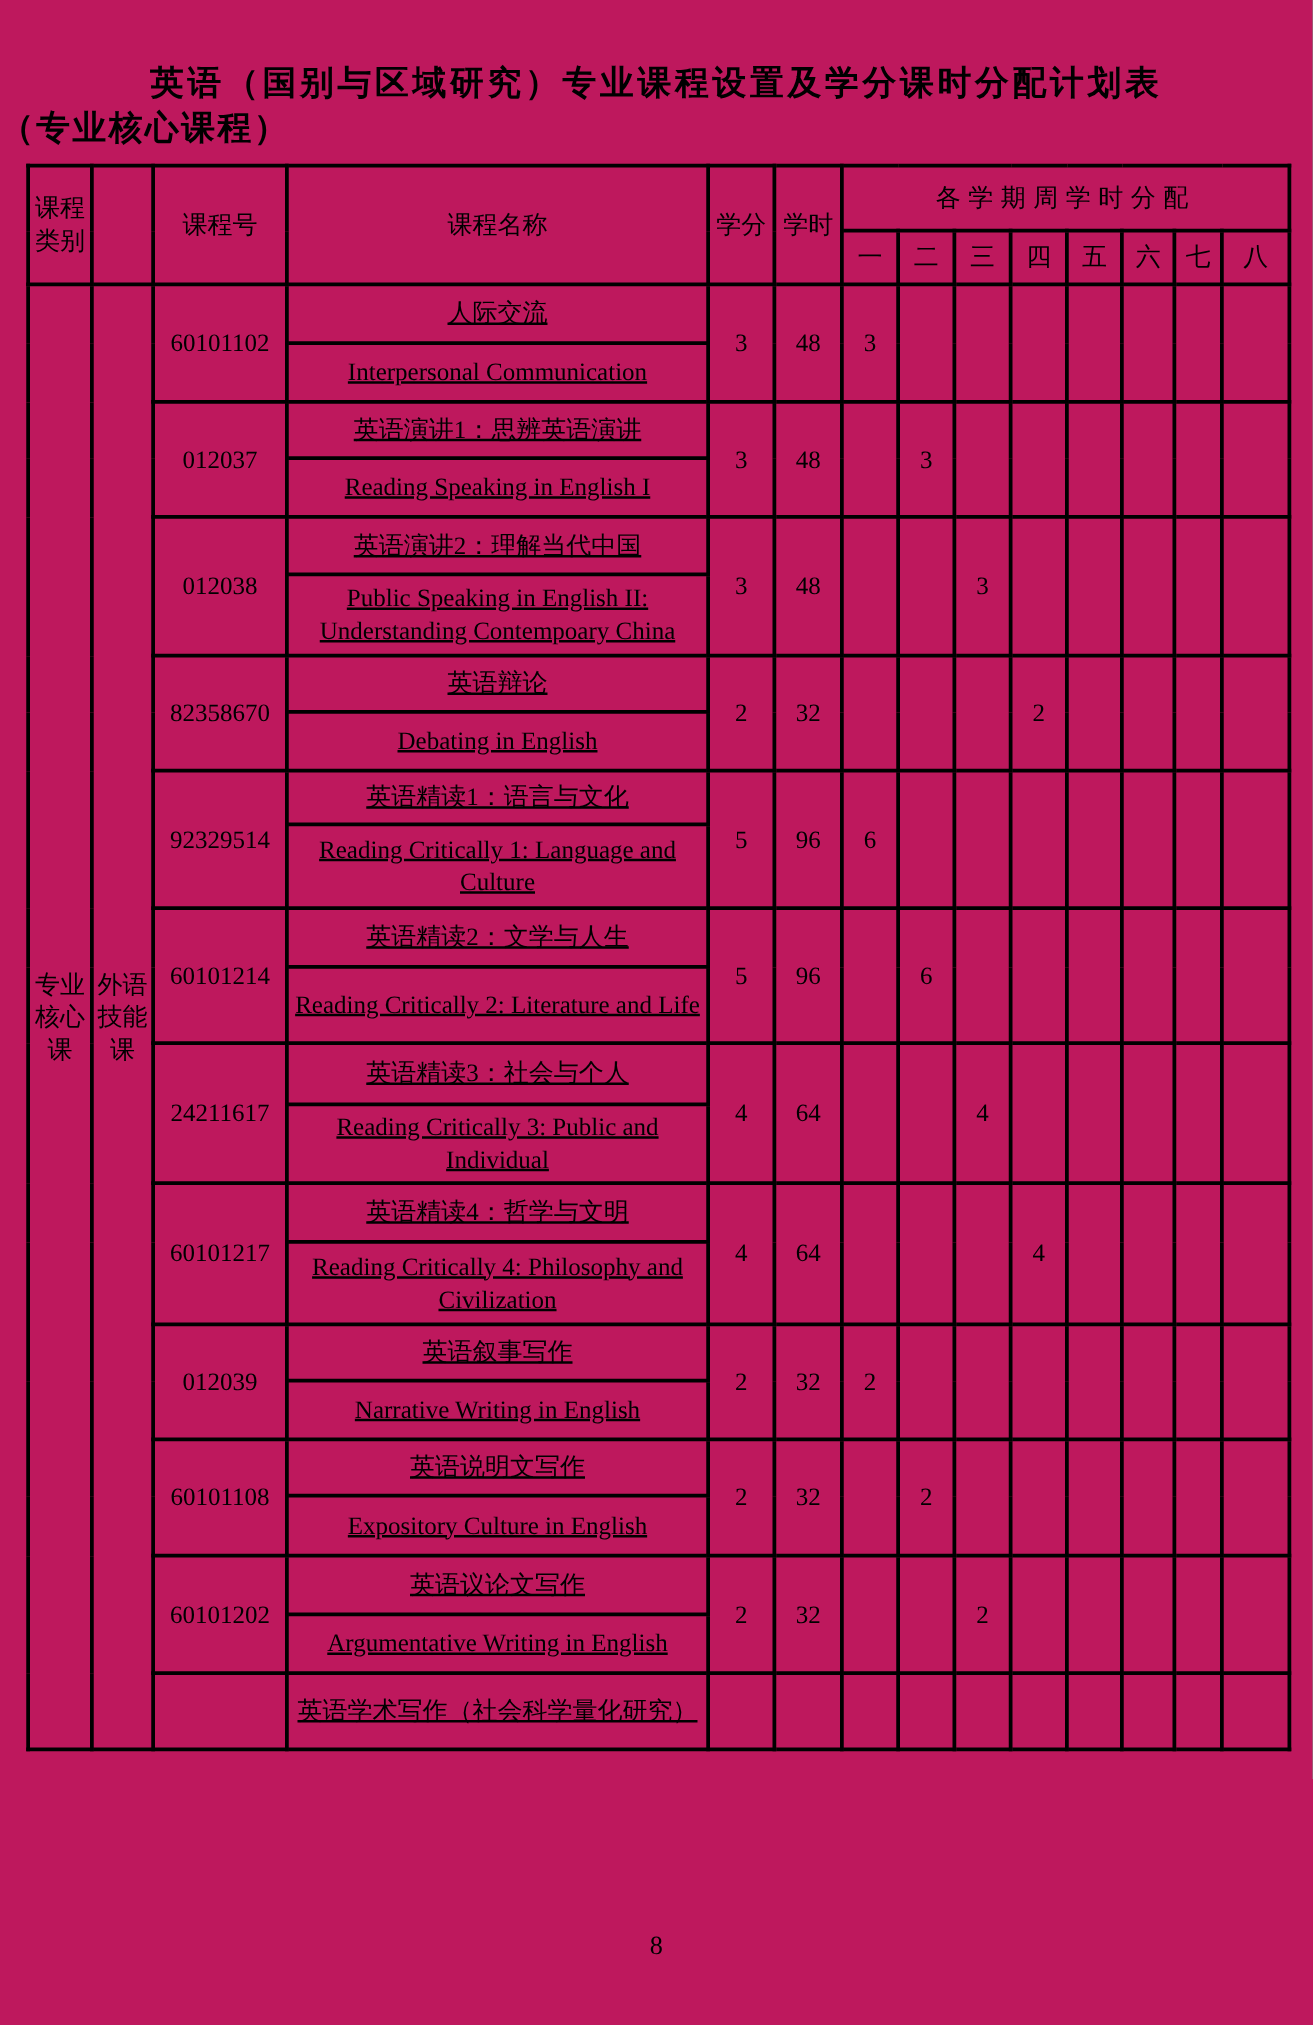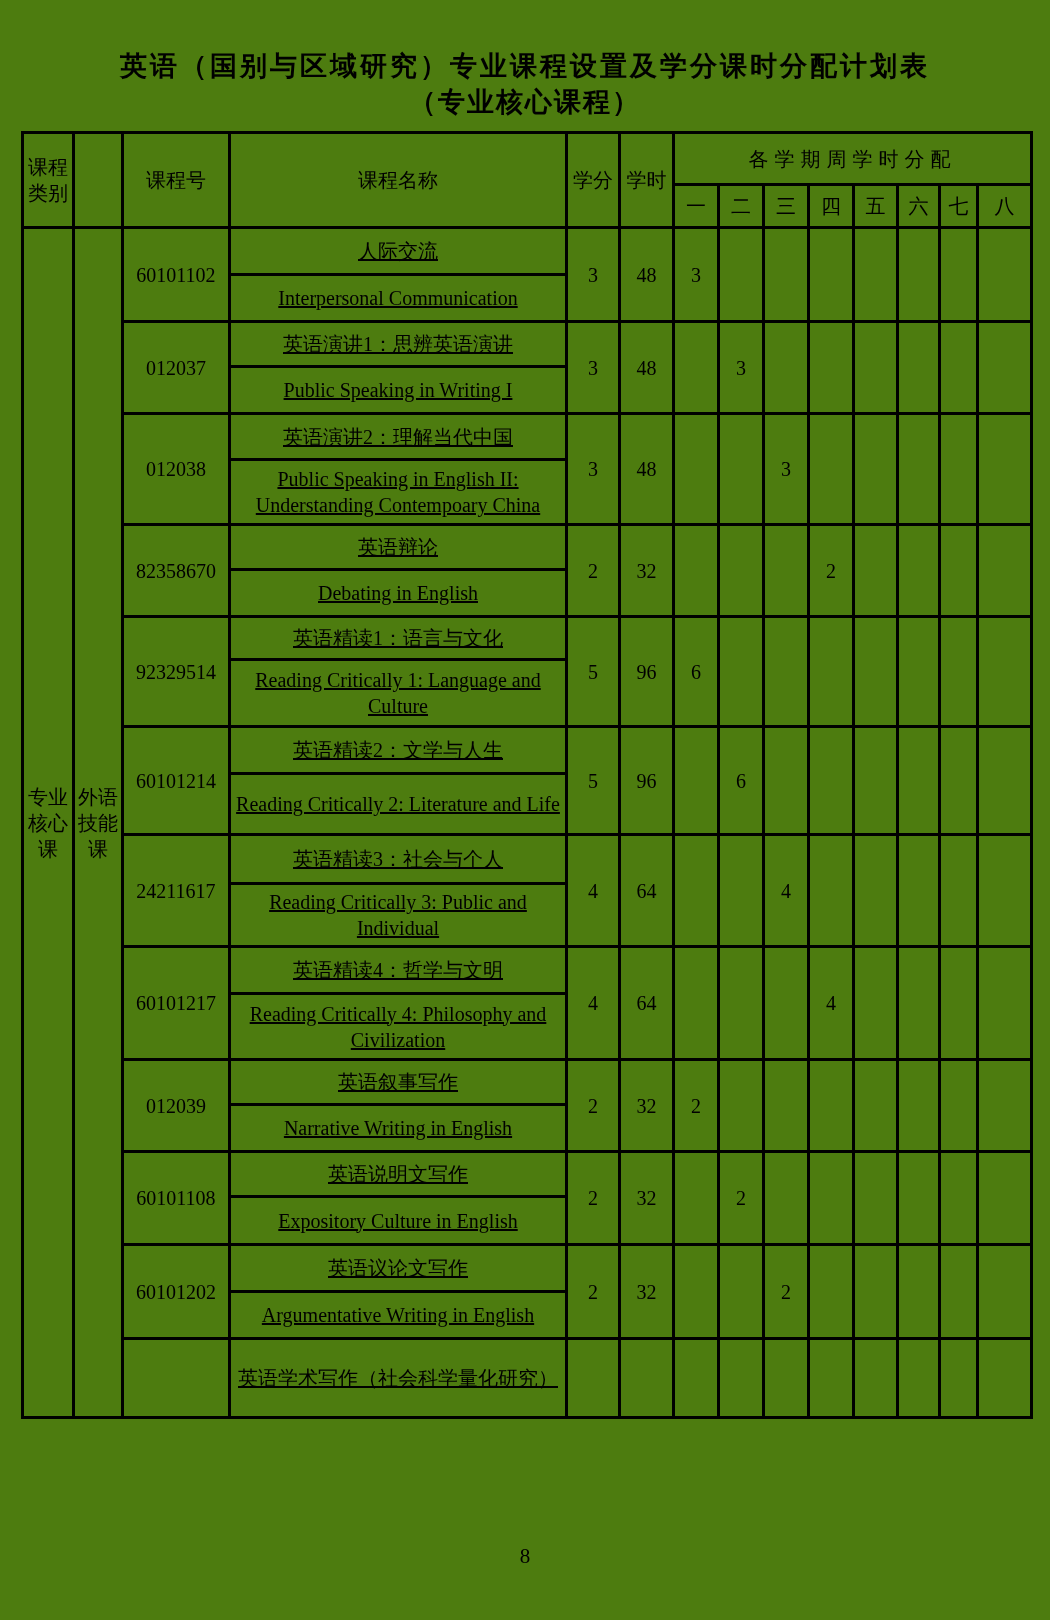--- a/index.html
+++ b/index.html
@@ -1,28 +1,28 @@
 <!DOCTYPE html>
 <html><head>
 <meta charset="utf-8">
 <style>
   html,body { margin:0; padding:0; background:#888; }
   .page {
     position:relative; width:1050px; height:1620px; margin:0 auto;
-    background:#4d7c0f; color:#000;
+    background:#be185d; color:#000;
     font-family:"Liberation Serif","DejaVu Serif",serif;
   }
   .doc-title {
     position:absolute; top:48px; left:0; width:100%;
     text-align:center; font-size:27px; font-weight:bold; letter-spacing:3px;
     white-space:nowrap;
   }
   .doc-subtitle {
     position:absolute; top:84px; left:0; width:100%;
-    text-align:center; font-size:27px; font-weight:bold; letter-spacing:2px;
+    font-size:27px; font-weight:bold; letter-spacing:2px;
   }
   table.courses {
     position:absolute; left:21px; top:131px;
     border-collapse:collapse; table-layout:fixed; width:1009px;
   }
   table.courses td {
     border:3px solid #000; padding:0; margin:0;
     text-align:center; vertical-align:middle;
     font-size:20px; line-height:26px; overflow:hidden;
     word-break:break-word;
@@ -126,21 +126,21 @@
       <td class="num" rowspan="2"></td>
       <td class="num" rowspan="2">3</td>
       <td class="num" rowspan="2"></td>
       <td class="num" rowspan="2"></td>
       <td class="num" rowspan="2"></td>
       <td class="num" rowspan="2"></td>
       <td class="num" rowspan="2"></td>
       <td class="num" rowspan="2"></td>
     </tr>
     <tr style="height:47px">
-      <td class="name en">Public Speaking in Writing I</td>
+      <td class="name en">Reading Speaking in English I</td>
     </tr>
 
     <tr style="height:46px">
       <td class="num" rowspan="2">012038</td>
       <td class="name cn">英语演讲2：理解当代中国</td>
       <td class="num" rowspan="2">3</td>
       <td class="num" rowspan="2">48</td>
       <td class="num" rowspan="2"></td>
       <td class="num" rowspan="2"></td>
       <td class="num" rowspan="2">3</td>
@@ -291,21 +291,21 @@
       <td class="num" rowspan="2"></td>
       <td class="num" rowspan="2"></td>
       <td class="num" rowspan="2"></td>
       <td class="num" rowspan="2"></td>
       <td class="num" rowspan="2"></td>
     </tr>
     <tr style="height:47px">
       <td class="name en">Argumentative Writing in English</td>
     </tr>
 
-    <tr style="height:79px">
+    <tr style="height:61px">
       <td class="num cut"></td>
       <td class="name cn lastname">英语学术写作（社会科学量化研究）</td>
       <td class="num cut"></td>
       <td class="num cut"></td>
       <td class="num cut"></td>
       <td class="num cut"></td>
       <td class="num cut"></td>
       <td class="num cut"></td>
       <td class="num cut"></td>
       <td class="num cut"></td>

